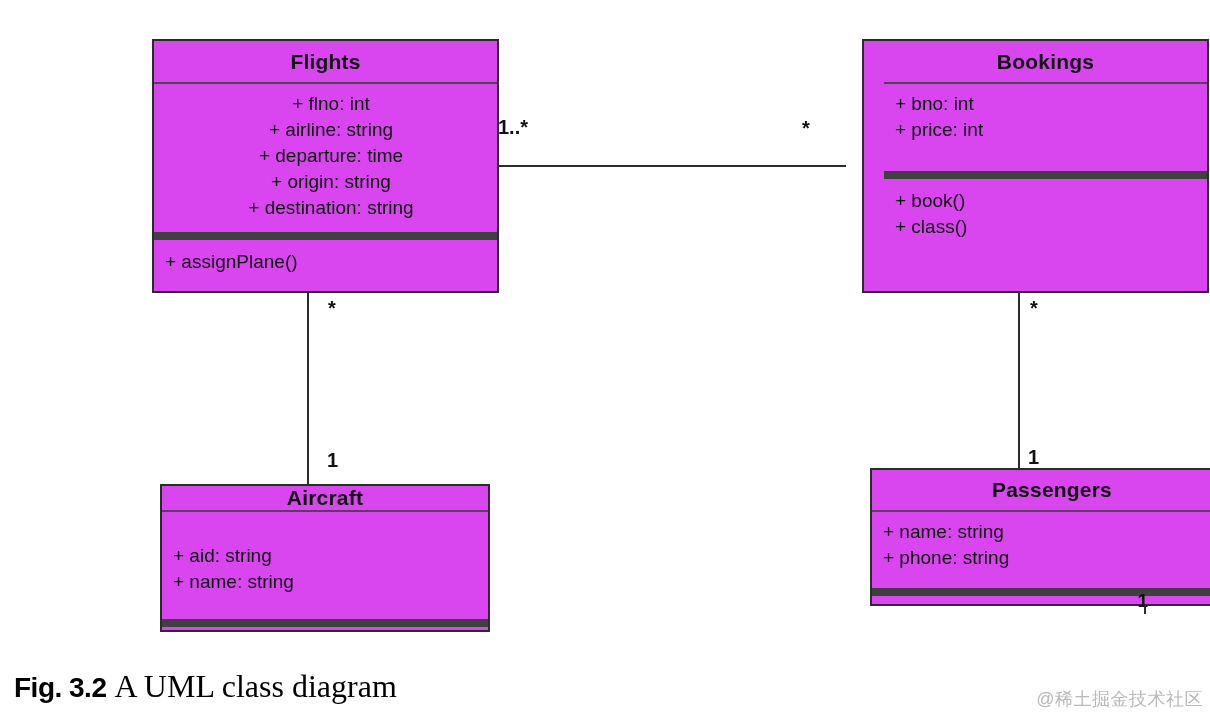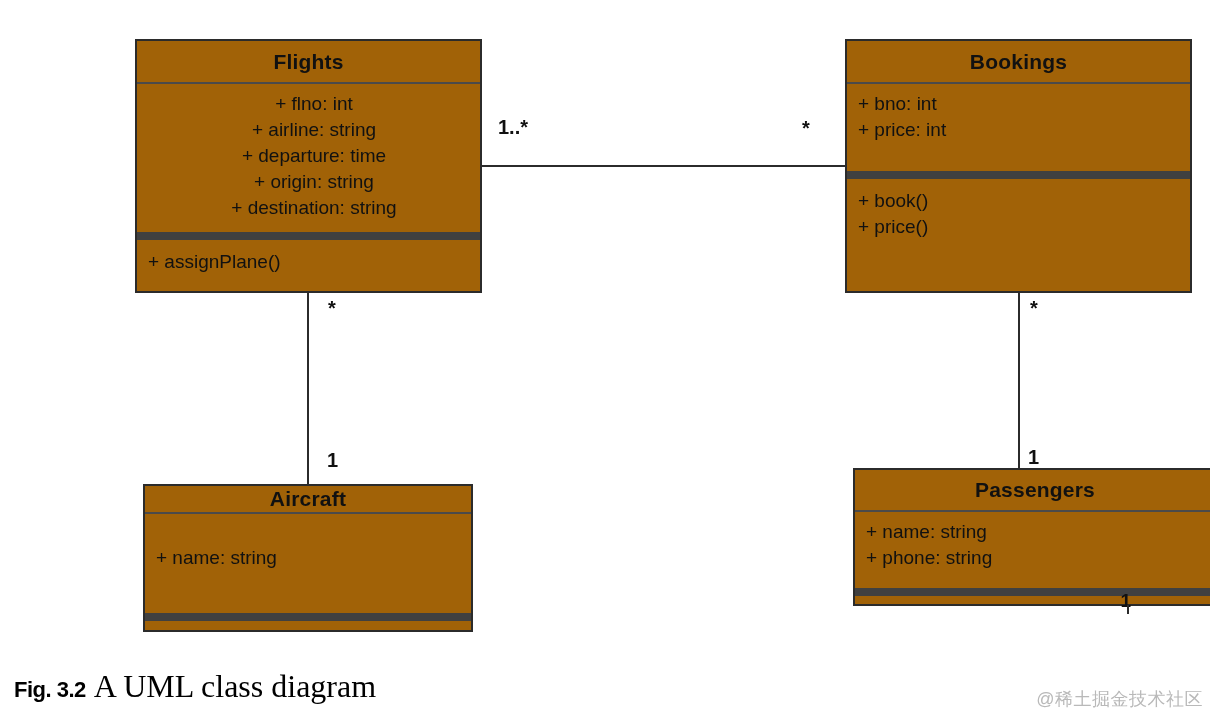--- a/index.html
+++ b/index.html
@@ -13,24 +13,25 @@
     width: 1210px;
     height: 716px;
     background: #ffffff;
     overflow: hidden;
   }
   
   .class-box {
     position: absolute;
     box-sizing: border-box;
     border: 2px solid #2b2b2b;
-    background: #a16207;
+    background: #d946ef;
     display: flex;
     flex-direction: column;
     color: #111111;
+    margin-left: 17px;
   }
   .class-title {
     box-sizing: border-box;
     border-bottom: 2px solid #4a4a4a;
     display: flex;
     align-items: center;
     justify-content: center;
     font-weight: bold;
     font-size: 21px;
     letter-spacing: 0.2px;
@@ -47,21 +48,21 @@
   }
   .member {
     font-size: 19px;
     line-height: 26px;
     white-space: nowrap;
   }
   
   .box-flights    { left: 135px; top: 39px;  width: 347px; height: 254px; }
   .box-flights    .class-title { height: 43px; }
   .box-flights    .class-attrs { height: 148px; text-align: center; }
-  .box-bookings   { left: 845px; top: 39px;  width: 347px; height: 254px; }
+  .box-bookings   { left: 845px; top: 39px;  width: 347px; height: 254px; padding-left: 20px; }
   .box-bookings   .class-title { height: 43px; }
   .box-bookings   .class-attrs { height: 87px; }
   .box-aircraft   { left: 143px; top: 484px; width: 330px; height: 148px; gap: 24px; }
   .box-aircraft   .class-title { height: 42px; }
   .box-aircraft   .class-attrs { height: 75px; }
   .box-passengers { left: 853px; top: 468px; width: 364px; height: 138px; }
   .box-passengers .class-title { height: 42px; }
   .box-passengers .class-attrs { height: 76px; }
   .box-passengers .class-methods { padding: 0; position: relative; }
   .footer-mult {
@@ -108,21 +109,21 @@
     position: absolute;
     left: 14px;
     top: 668px;
     display: flex;
     align-items: baseline;
     color: #000000;
   }
   .caption-label {
     font-family: "Liberation Sans", sans-serif;
     font-weight: bold;
-    font-size: 22px;
+    font-size: 28px;
     letter-spacing: -0.5px;
   }
   .caption-text {
     font-family: "Liberation Serif", serif;
     font-size: 32px;
     margin-left: 8px;
   }
   
   .watermark {
     position: absolute;
@@ -164,27 +165,28 @@
   </div>
 
   <div class="class-box box-bookings">
     <div class="class-title">Bookings</div>
     <div class="class-attrs">
       <div class="member">+ bno: int</div>
       <div class="member">+ price: int</div>
     </div>
     <div class="class-methods">
       <div class="member">+ book()</div>
-      <div class="member">+ price()</div>
+      <div class="member">+ class()</div>
     </div>
   </div>
 
   <div class="class-box box-aircraft">
     <div class="class-title">Aircraft</div>
     <div class="class-attrs">
+      <div class="member">+ aid: string</div>
       <div class="member">+ name: string</div>
     </div>
     <div class="class-methods"></div>
   </div>
 
   <div class="class-box box-passengers">
     <div class="class-title">Passengers</div>
     <div class="class-attrs">
       <div class="member">+ name: string</div>
       <div class="member">+ phone: string</div>

